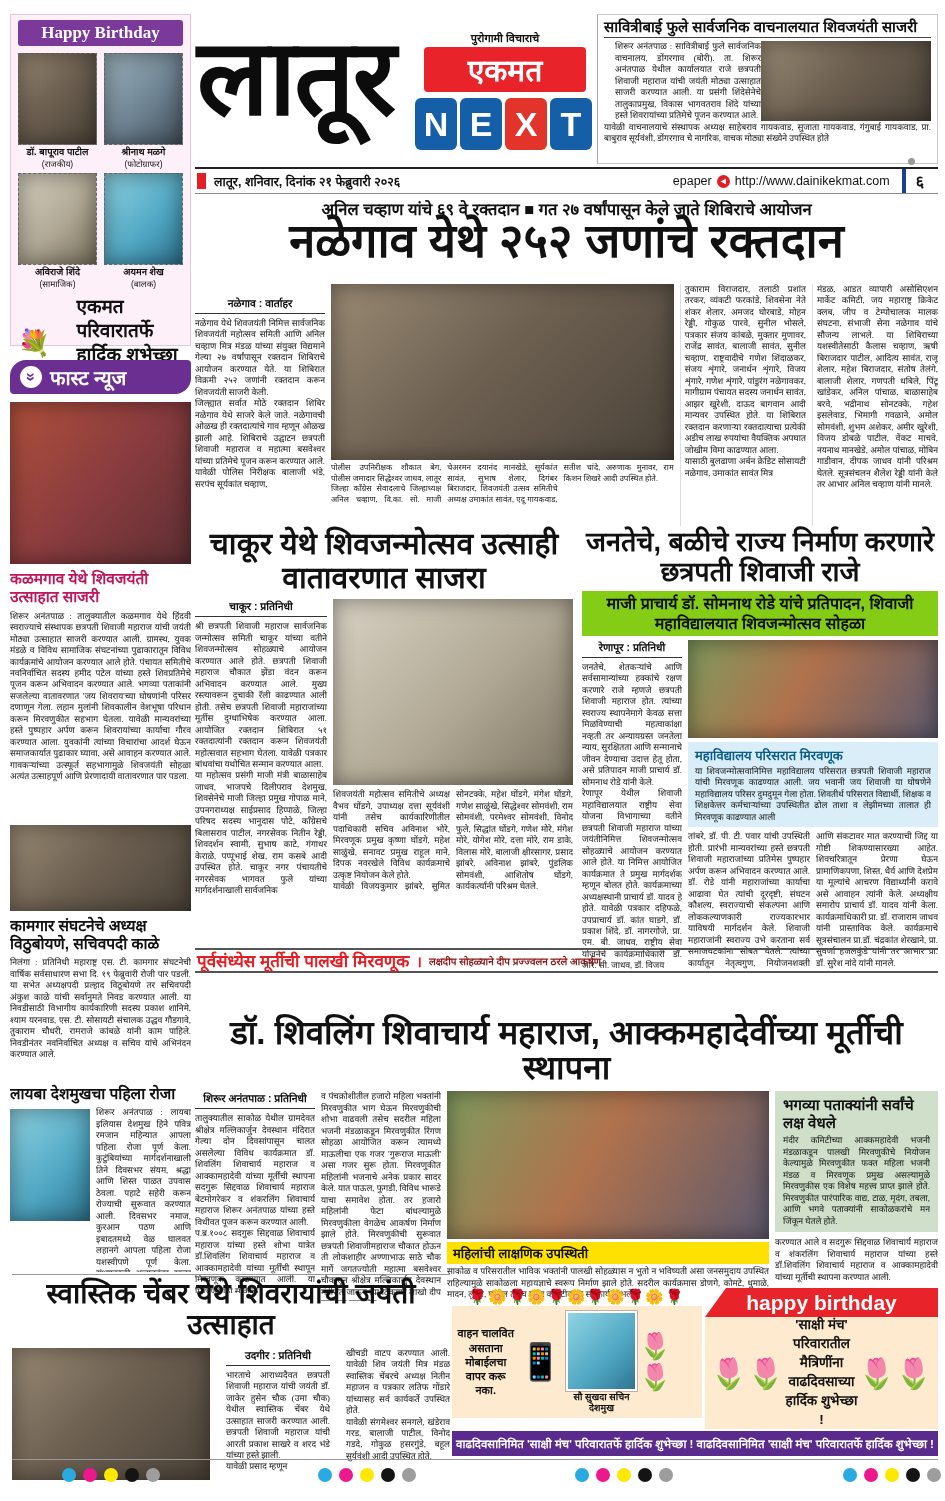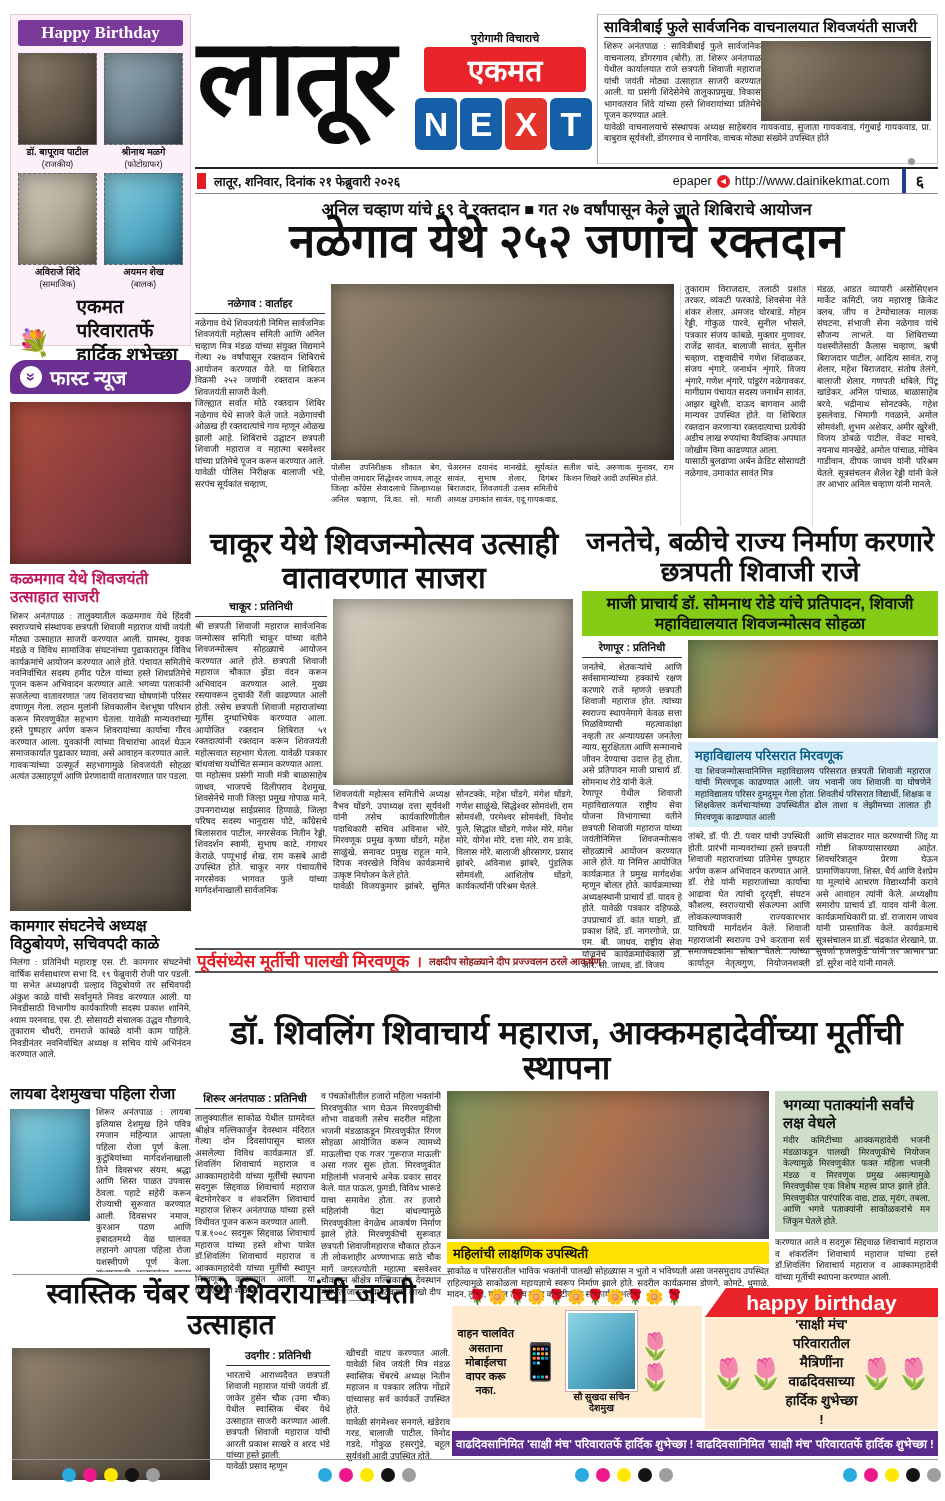--- a/index.html
+++ b/index.html
@@ -51,21 +51,21 @@
   .brand-box{background:#e8232a;color:#fff;font-size:30px;font-weight:bold;border-radius:4px;
              padding:2px 0;margin-top:2px;}
   .next-logo{position:absolute;left:415px;top:98px;display:flex;gap:3px;}
   .next-logo .nl{width:42px;height:52px;background:#155fa8;color:#fff;border-radius:6px;
                  display:flex;align-items:center;justify-content:center;font-size:34px;font-weight:bold;}
   .next-logo .nl.x{background:#e2342b;}
   
   .top-article{position:absolute;left:597px;top:14px;width:341px;height:150px;border:1px solid #c9c9c9;
                border-left:1px solid #aaa;box-sizing:border-box;padding:3px 6px;}
   .top-article h2{font-size:15px;border-bottom:1px solid #444;padding-bottom:2px;margin-bottom:3px;line-height:1.15;}
-  .ta-row{display:flex;}
+  .ta-row{display:flex;margin-left:11px;}
   .ta-row .bt{flex:1;}
   .ta-photo{width:170px;height:80px;flex:none;}
   .ta-caption{margin-top:2px;}
   .reg-dot{position:absolute;left:908px;top:158px;width:7px;height:7px;border-radius:50%;background:#9a9a9a;}
   
   .dateline{position:absolute;left:195px;top:167px;width:743px;height:27px;border-top:2px solid #222;
             border-bottom:1px solid #8a8a8a;display:flex;align-items:center;box-sizing:border-box;}
   .red-block{width:9px;height:16px;background:#e31e25;margin:0 8px 0 2px;}
   .date-text{font-size:12.5px;font-weight:bold;}
   .dl-spacer{flex:1;}

